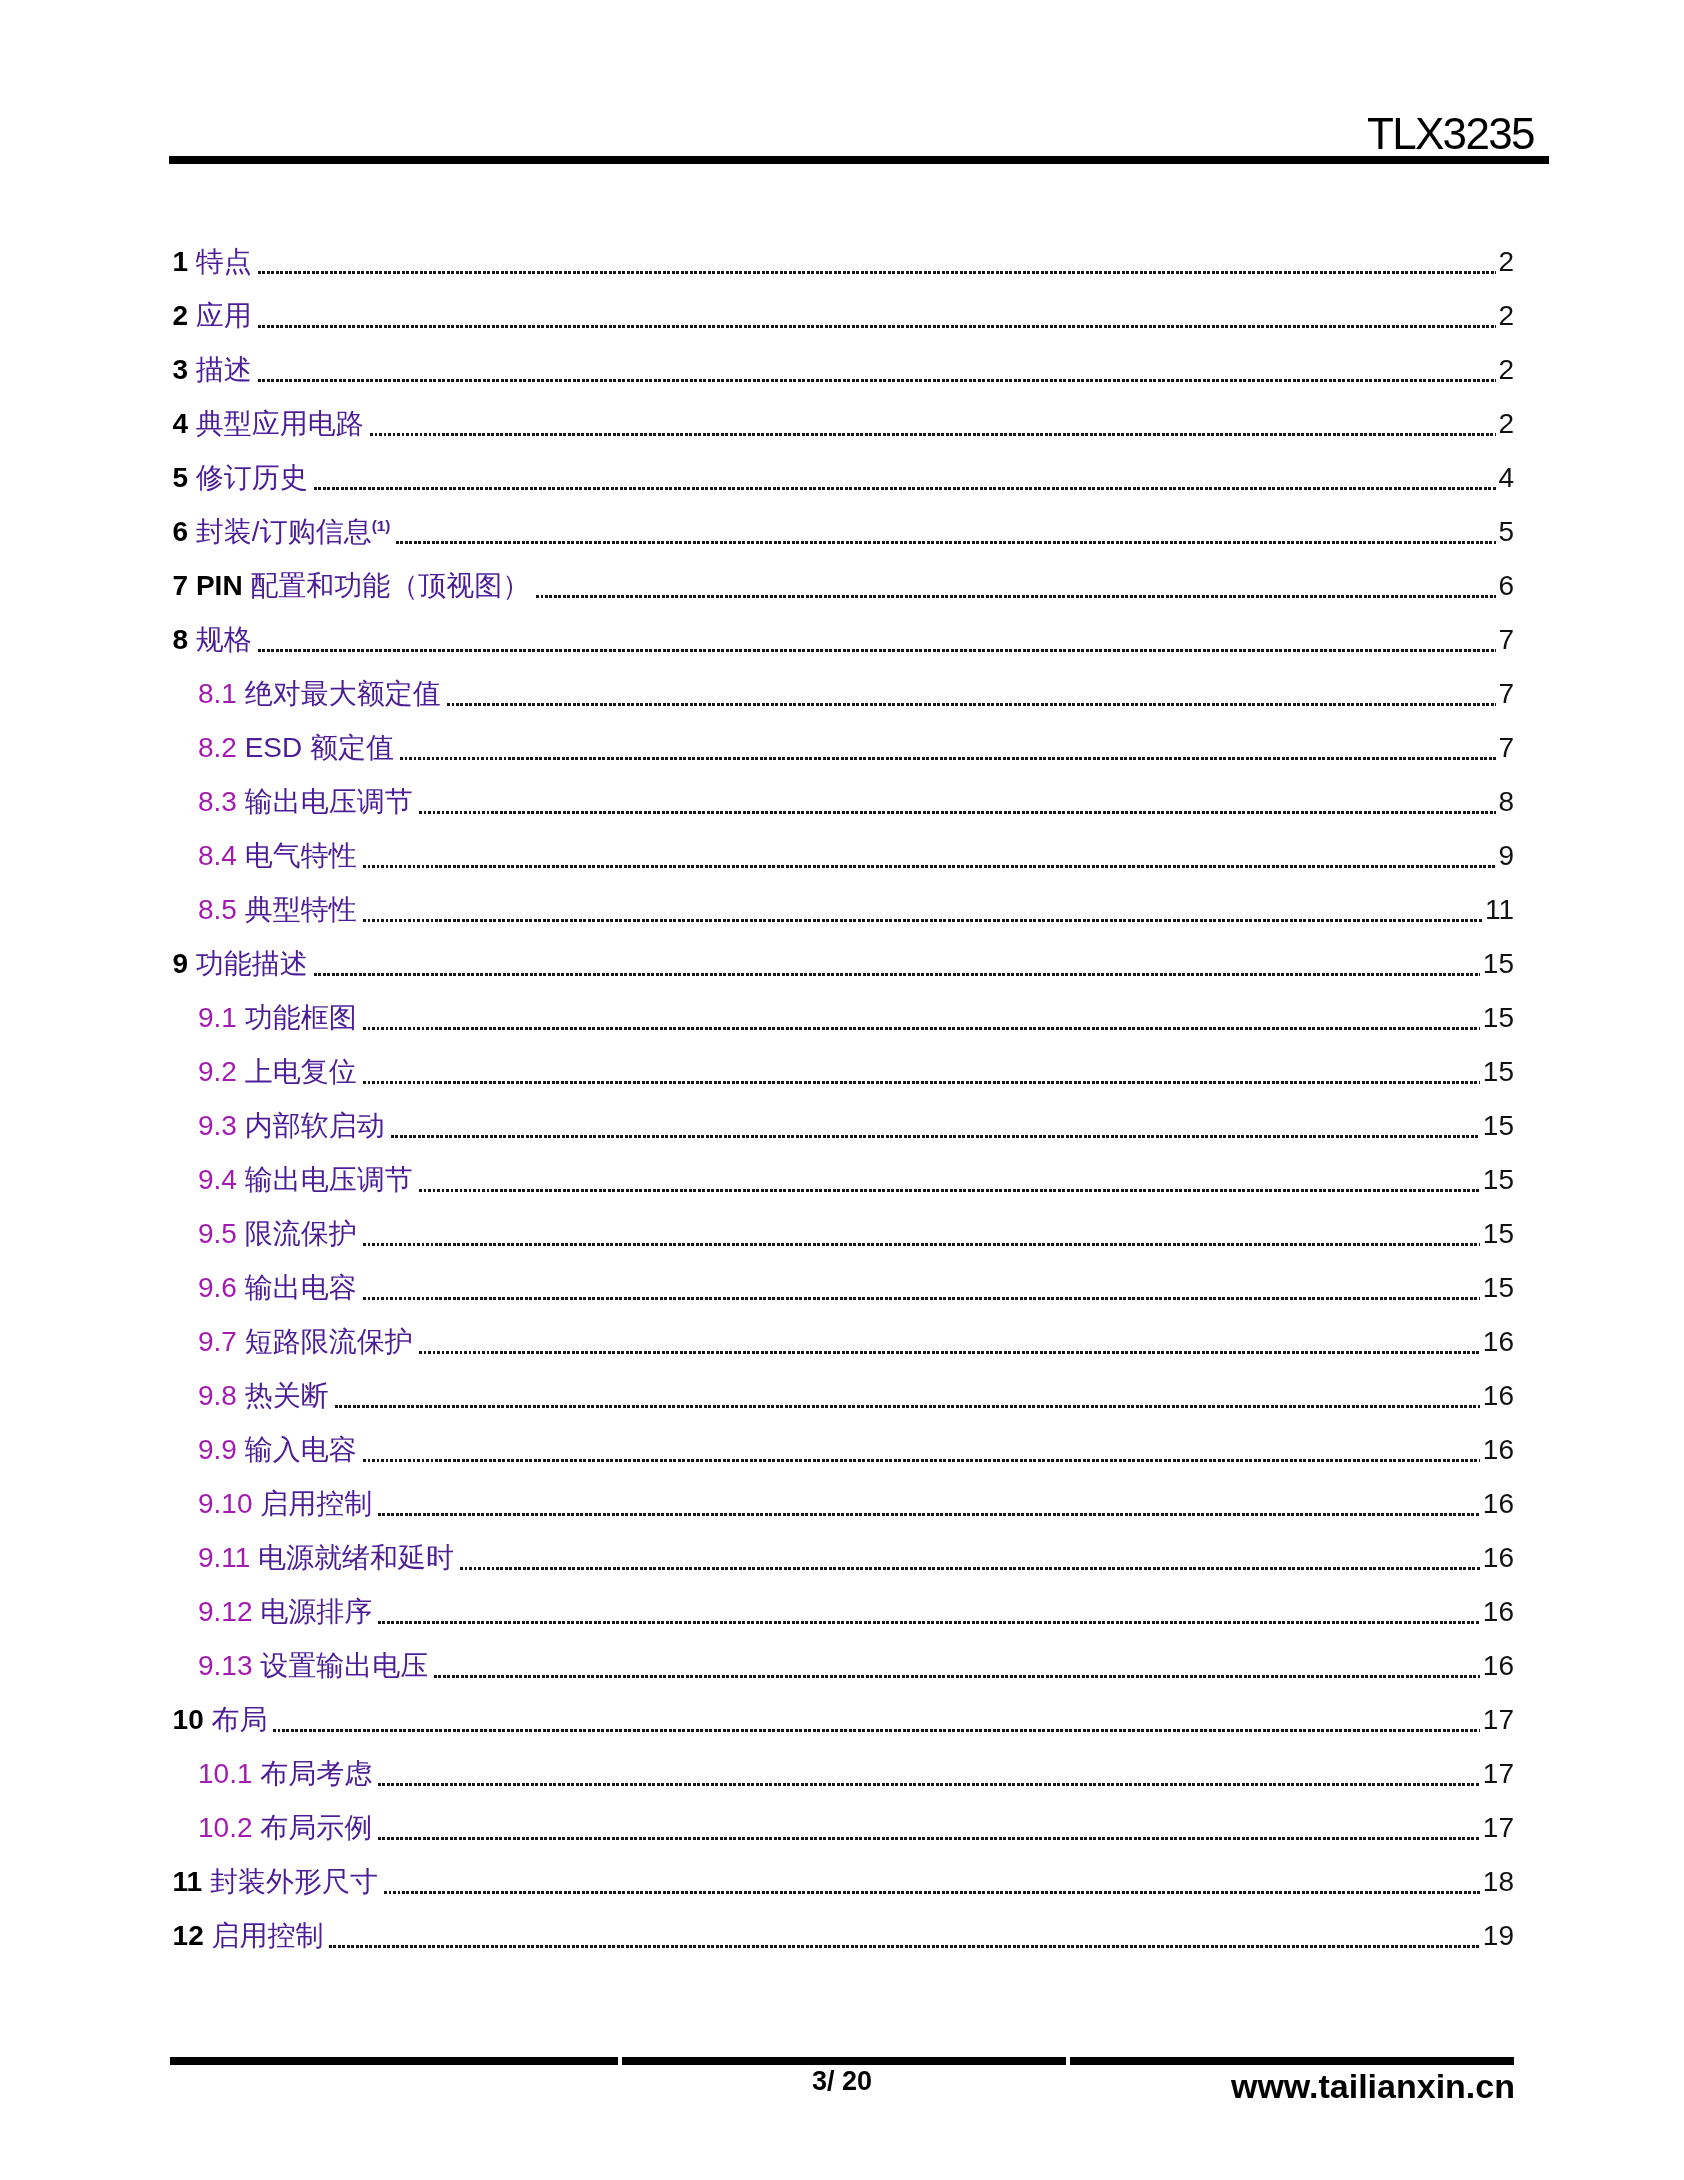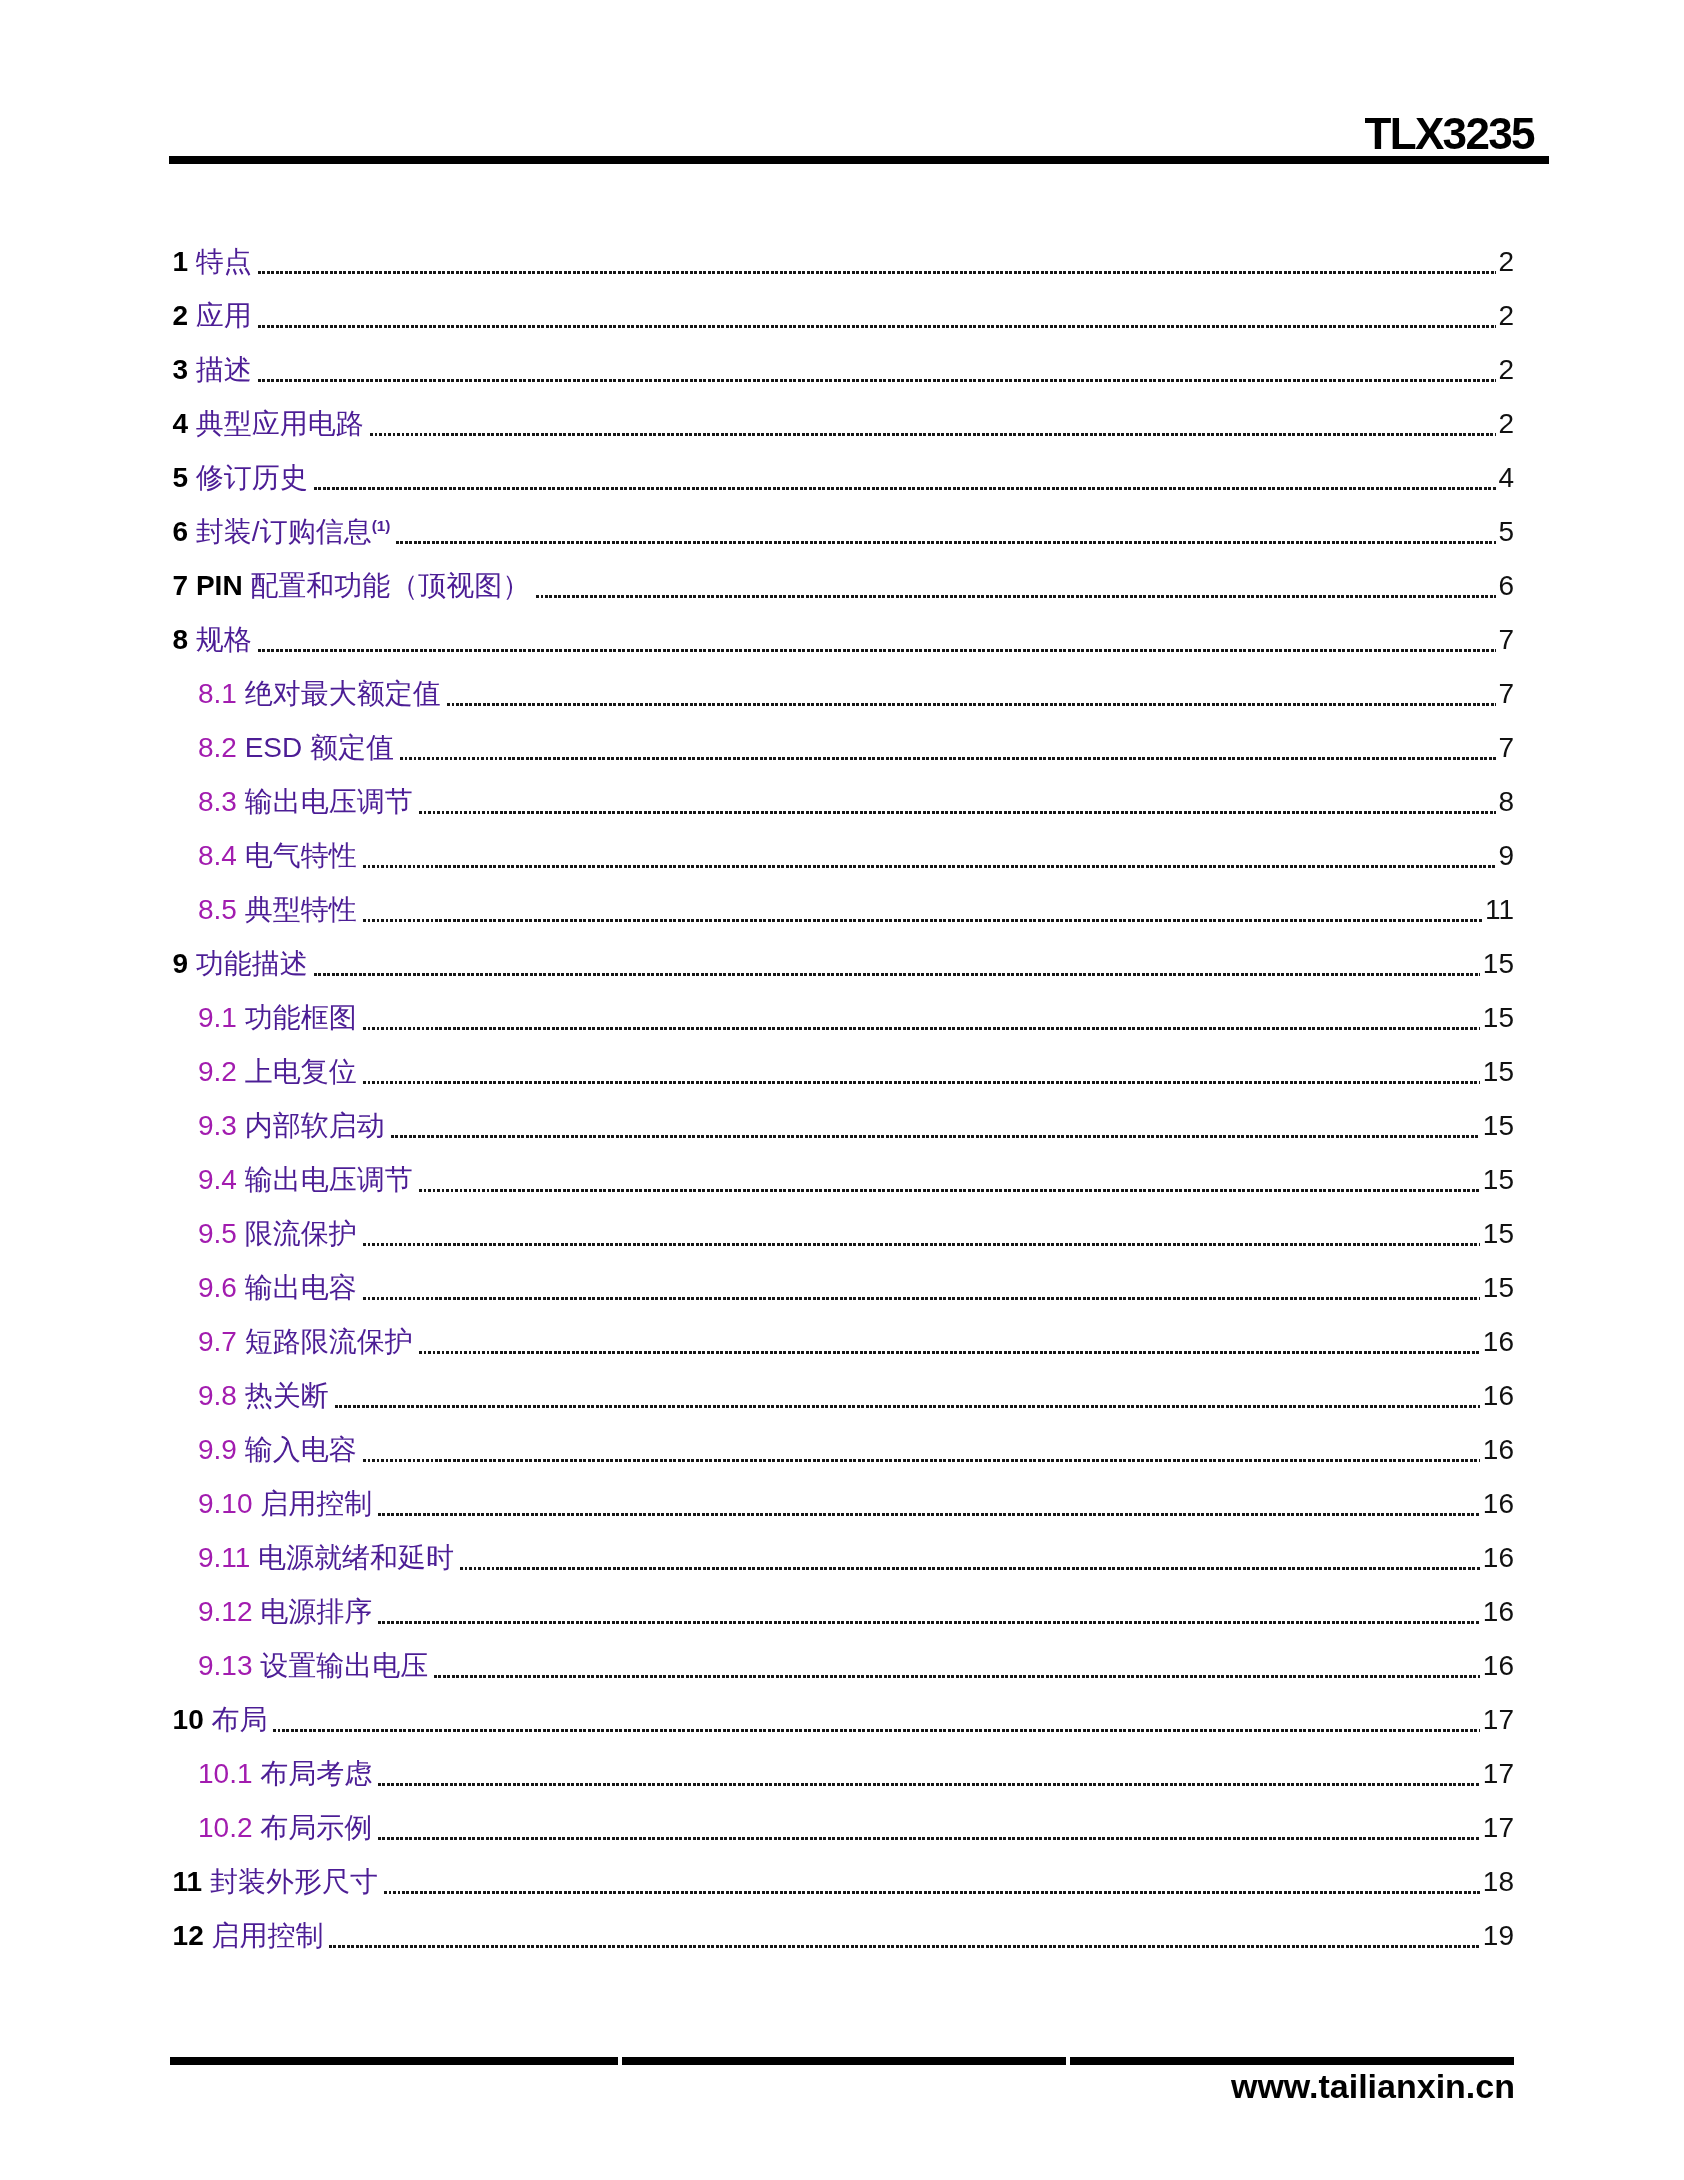--- a/index.html
+++ b/index.html
@@ -12,21 +12,21 @@
     color:#111;
     overflow:hidden;
   }
   
   .brand {
     position:absolute;
     left:169px; width:1380px; top:112px;
     text-align:right;
     padding-right:15.3px;
     box-sizing:border-box;
-    font-size:44px; font-weight:700; letter-spacing:-1.7px;
+    font-size:44px; font-weight:400; letter-spacing:-1.7px;
     color:#000;
     line-height:1;
   }
   .header-rule {
     position:absolute;
     left:169px; top:156px;
     width:1380px; height:7.7px;
     background:#000;
   }
   
@@ -328,17 +328,18 @@
   <div class="toc-row" data-level="1">
     <span class="num">12</span>
     <span class="title"><span>启用控制</span></span>
     <span class="leader"></span>
     <span class="pagenum">19</span>
   </div>
 </div>
 
   <div class="footer-rule"></div>
 
+  <div class="footer-pageno">3/ 20</div>
 
   <div class="footer-site">www.tailianxin.cn</div>
 
 </div>
 
 
 </body></html>

